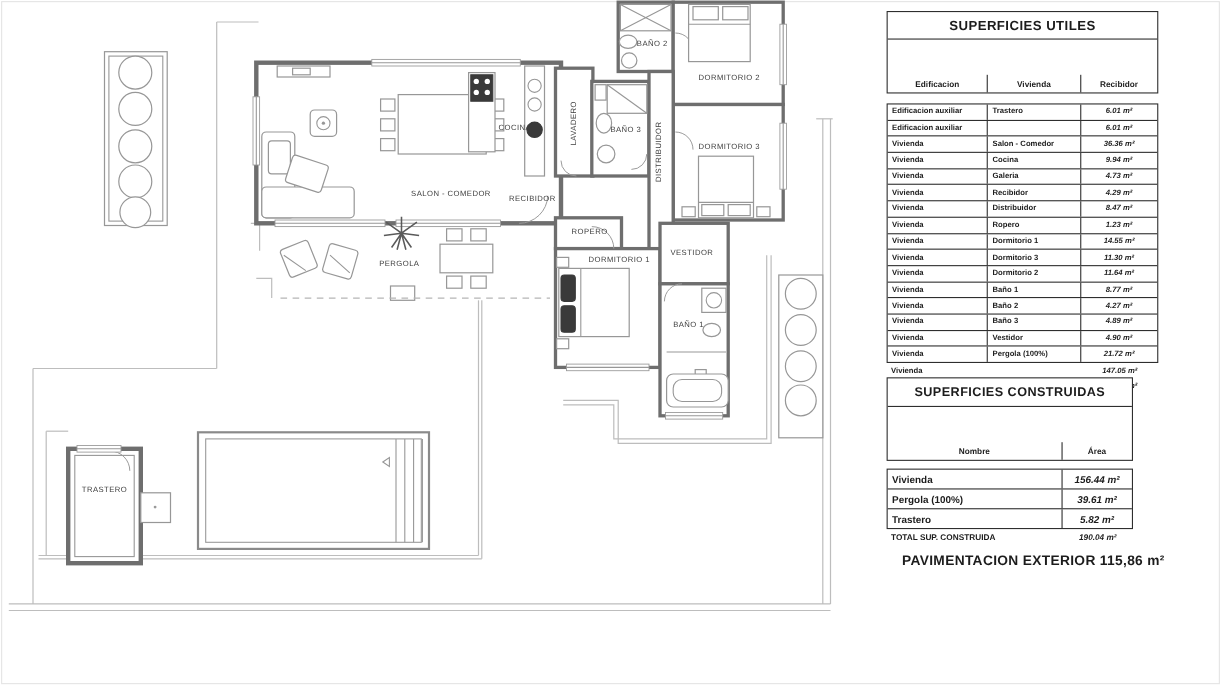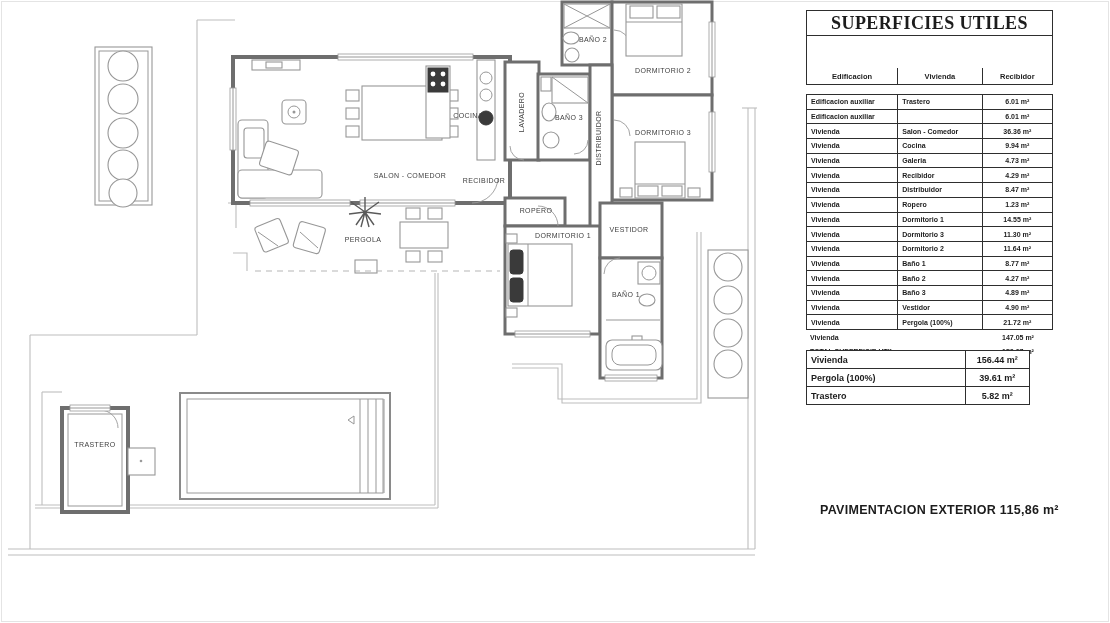--- a/index.html
+++ b/index.html
@@ -14,25 +14,25 @@
   .t-title{font-weight:700;text-align:center;border-bottom:1px solid #2e2e2e;
     letter-spacing:.4px;display:flex;align-items:center;justify-content:center;}
   .t-cols{display:flex;font-weight:700;margin-top:32px;}
   .t-cols .tcell{display:flex;align-items:center;justify-content:center;}
   .tbody-box{border:1px solid #2e2e2e;background:#fff;}
   .trow{display:flex;border-bottom:1px solid #2e2e2e;}
   .tbody-box .trow:last-child{border-bottom:none;}
   .tcell{box-sizing:border-box;border-right:1px solid #2e2e2e;display:flex;align-items:center;
     padding:0 4px;font-weight:700;white-space:nowrap;overflow:hidden;}
   .tcell:last-child{border-right:none;}
-  .tcell.num{justify-content:center;padding:0;}
+  .tcell.num{justify-content:center;padding:0;font-style:italic;}
   .t-summary .trow{border:none;}
   .t-summary .tcell{border:none;}
   
-  #t1 .t-title{height:24px;font-size:18px;font-family:Liberation Serif, serif;}
+  #t1 .t-title{height:24px;font-size:12px;}
   #t1 .t-cols{height:16px;font-size:7.5px;}
   #t1 .tbody-box .trow,#t1 .t-summary .trow{height:13.7px;font-size:7px;}
   #t1 .t-summary .trow{height:14px;}
   
   #t2 .t-title{height:25px;font-size:11.5px;}
   #t2 .t-cols{height:16px;font-size:7.5px;}
   #t2 .tbody-box .trow{height:17px;font-size:9px;}
   #t2 .t-summary .trow{height:14px;font-size:7.5px;}
   .gap10{height:9px;}
   .gap8{height:7px;}
@@ -382,30 +382,43 @@
         <div class="tcell num" style="width: 70px;">147.05 m²</div>
       </div>
       <div class="trow">
         <div class="tcell" style="width: 177px;">TOTAL SUPERFICIE UTIL</div>
         <div class="tcell num" style="width: 70px;">153.07 m²</div>
       </div>
     </div>
 </div>
 
 <div id="t2" class="tblwrap" style="left:806px;top:343px;width:224px">
+  <div class="thead-box">
+    <div class="t-title">SUPERFICIES CONSTRUIDAS</div>
+    <div class="t-cols">
+      <div class="tcell" style="width:160px;justify-content:center">Nombre</div>
+      <div class="tcell" style="width:64px;justify-content:center">Área</div>
+    </div>
+  </div>
   <div class="gap8"></div>
   <div class="tbody-box">
       <div class="trow">
         <div class="tcell" style="width: 160px;">Vivienda</div>
         <div class="tcell num" style="width: 64px;">156.44 m²</div>
       </div>
       <div class="trow">
         <div class="tcell" style="width: 160px;">Pergola  (100%)</div>
         <div class="tcell num" style="width: 64px;">39.61 m²</div>
       </div>
       <div class="trow">
         <div class="tcell" style="width: 160px;">Trastero</div>
         <div class="tcell num" style="width: 64px;">5.82 m²</div>
       </div>
     </div>
+  <div class="t-summary">
+      <div class="trow">
+        <div class="tcell" style="width: 160px;">TOTAL SUP. CONSTRUIDA</div>
+        <div class="tcell num" style="width: 64px;">190.04 m²</div>
+      </div>
+    </div>
 </div>
 
 <div class="footer-note">PAVIMENTACION EXTERIOR 115,86 m²</div>
 
 </body></html>

